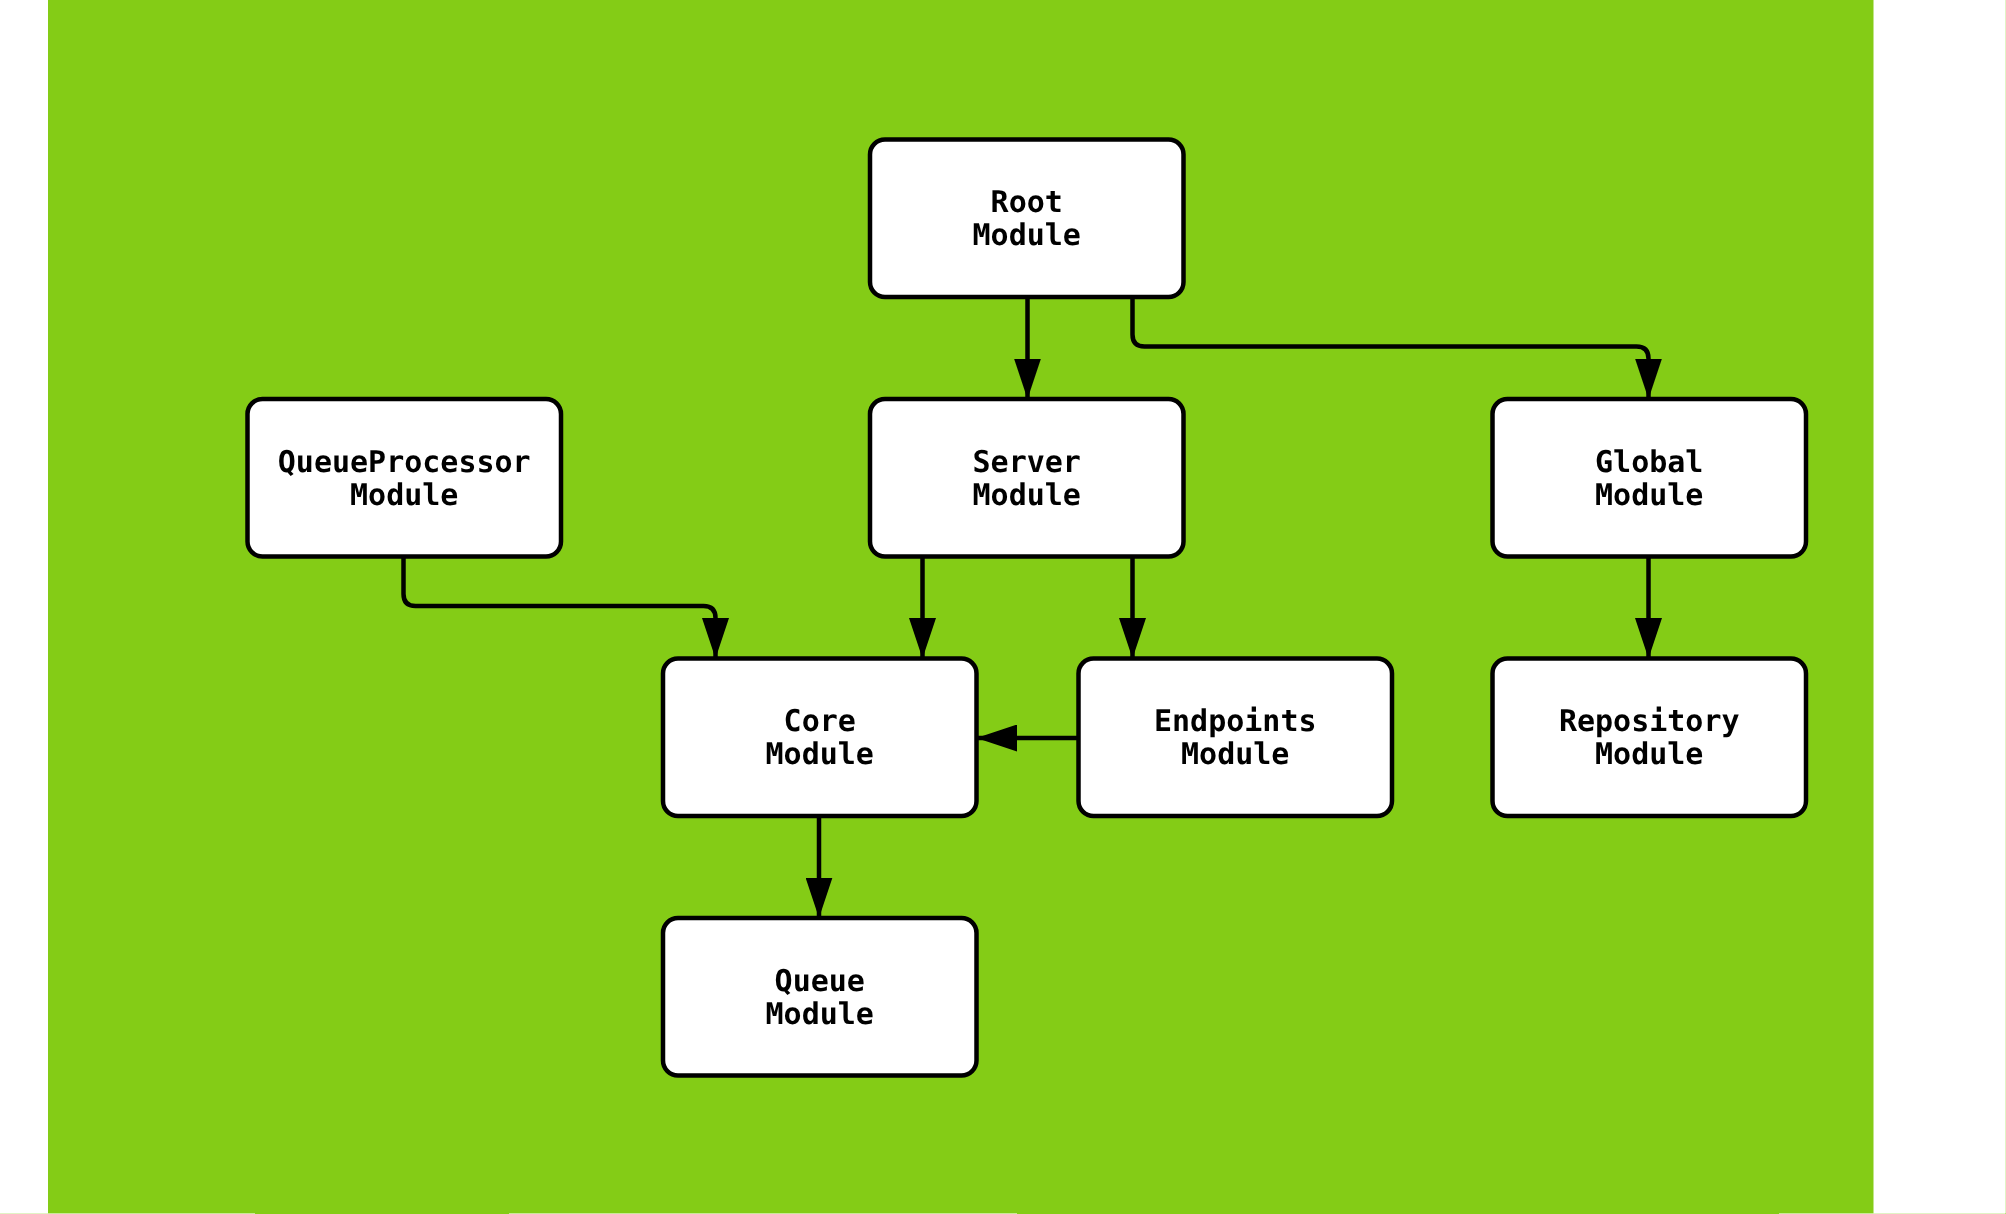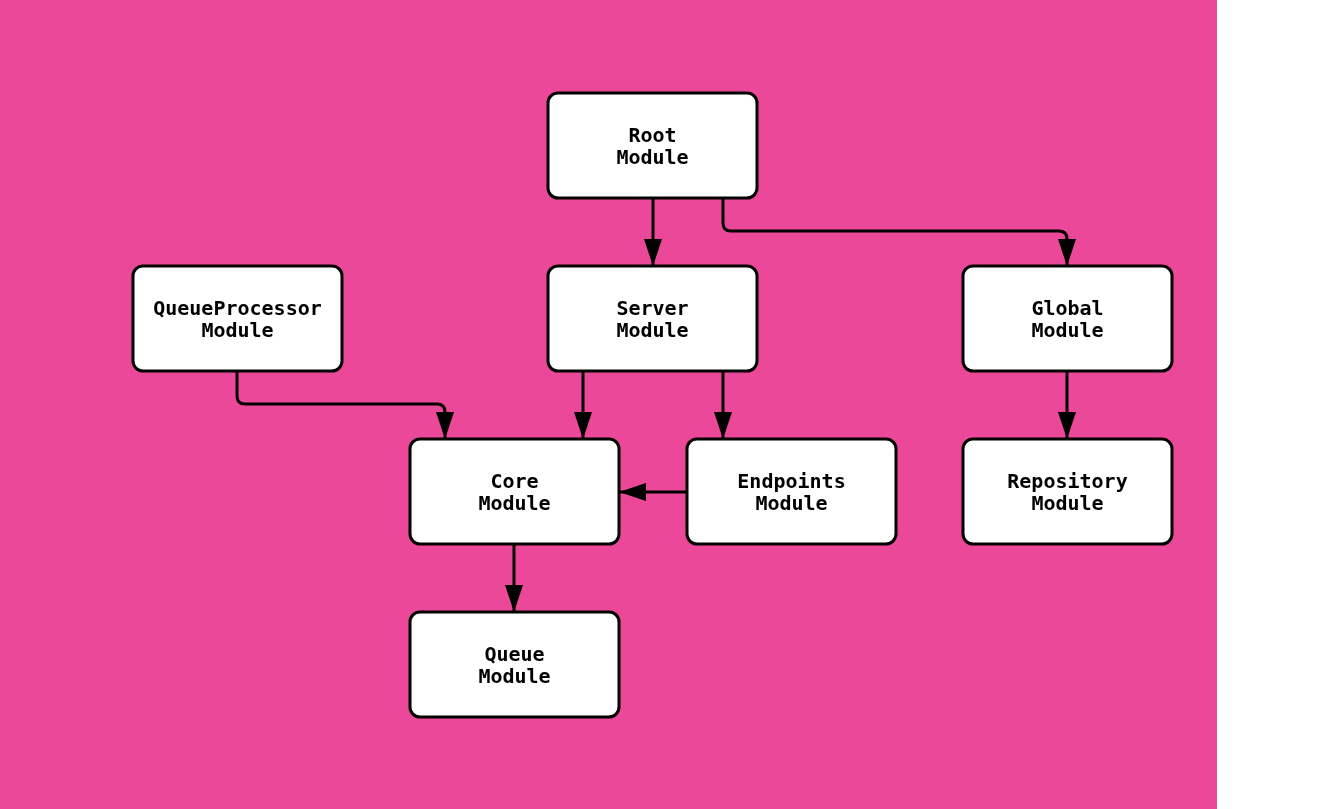--- a/index.html
+++ b/index.html
@@ -4,23 +4,24 @@
 <style>
   html, body {
     margin: 0;
     padding: 0;
     background: #ffffff;
   }
   #canvas {
     position: relative;
     width: 1217px;
     height: 809px;
-    background: #ec4899;
+    background: #84cc16;
     overflow: hidden;
     font-family: "DejaVu Sans Mono", "Liberation Mono", monospace;
+    margin-left: 32px;
   }
   #diagram-svg {
     display: block;
   }
   .node-rect {
     fill: #ffffff;
     stroke: #000000;
     stroke-width: 3;
   }
   .node-label {

